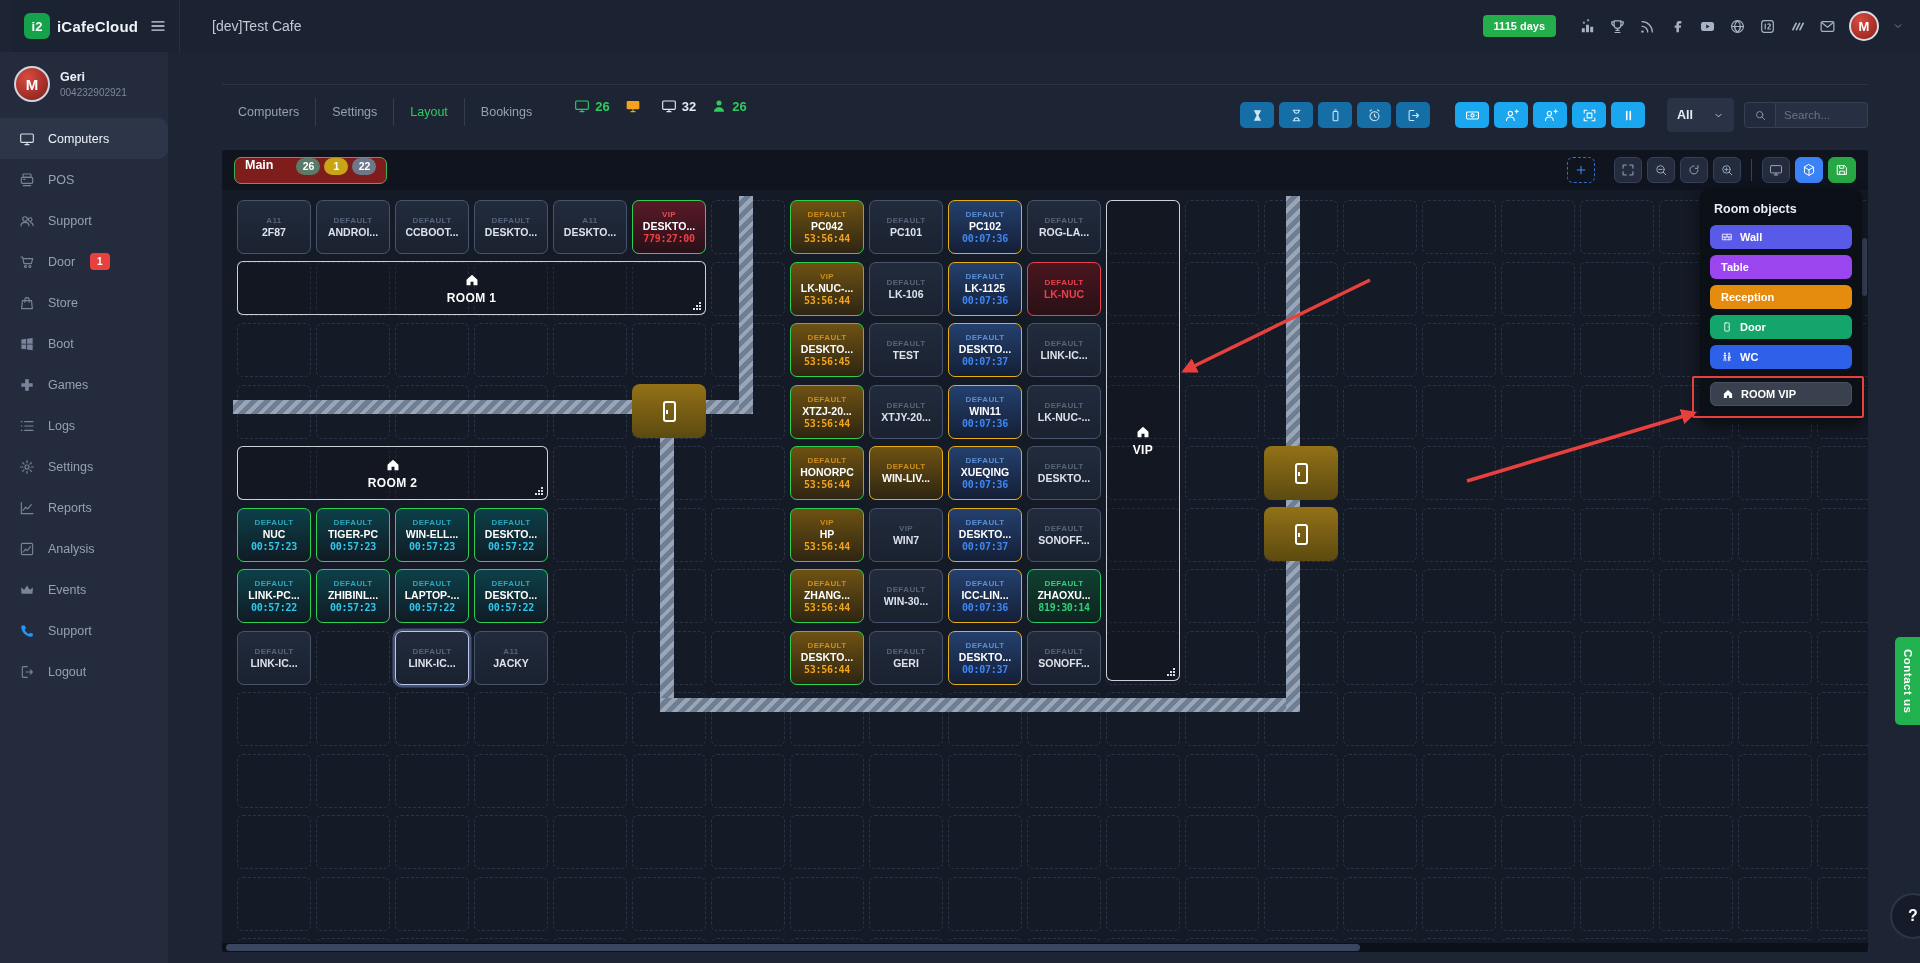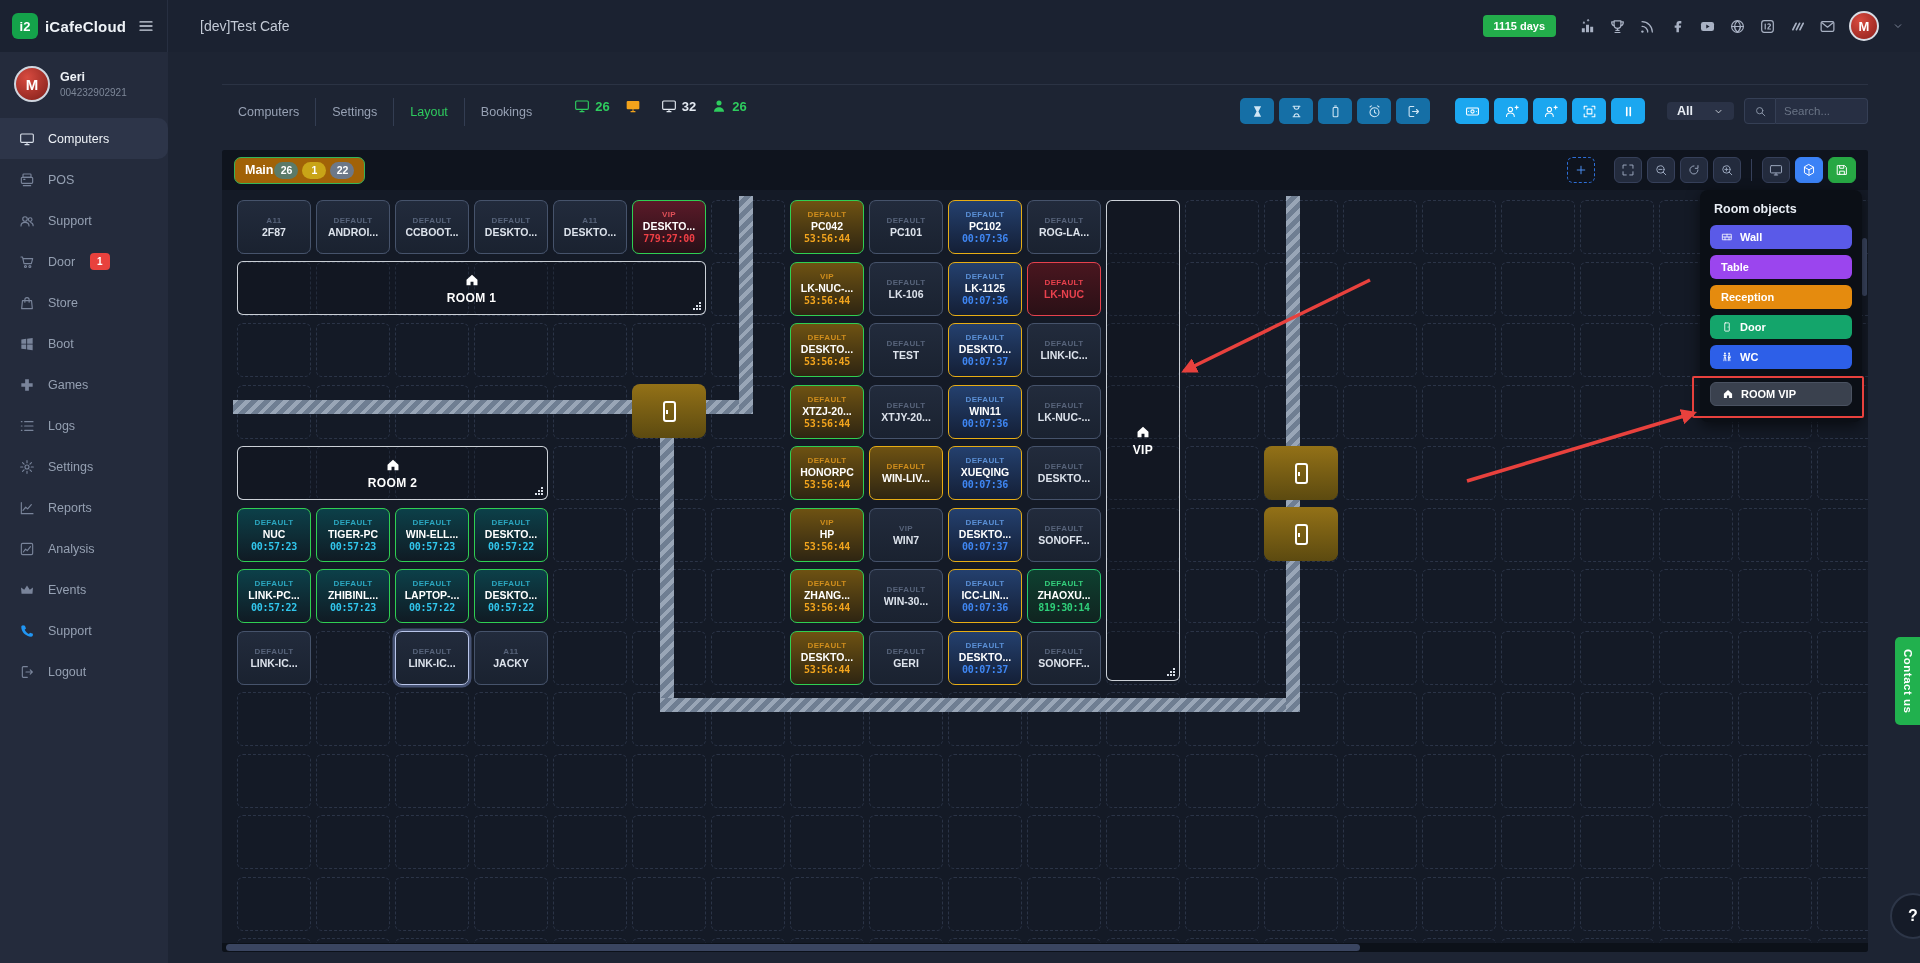--- a/index.html
+++ b/index.html
@@ -1,20 +1,20 @@
 <!DOCTYPE html>
 <html><head>
 <meta charset="utf-8">
 <style>
   *{box-sizing:border-box;margin:0;padding:0}
   html,body{width:1920px;height:963px;overflow:hidden}
   body{background:#1d2433;font-family:"Liberation Sans",sans-serif;color:#dfe5ee;position:relative}
 
   
-  .topbar{position:absolute;top:0;left:0;right:0;height:52px;background:#1b2231;display:flex;align-items:center;z-index:60}
+  .topbar{position:absolute;top:0;left:12px;right:0;height:52px;background:#1b2231;display:flex;align-items:center;z-index:60}
   .logo-area{width:168px;height:100%;display:flex;align-items:center;padding:0 12px;border-right:1px solid #272f41}
   .logo-sq{width:26px;height:26px;border-radius:6px;background:#14a24a;color:#fff;font-weight:bold;font-size:13px;display:flex;align-items:center;justify-content:center}
   .brand{font-size:15px;font-weight:bold;color:#eef2f7;margin-left:7px;letter-spacing:.2px}
   .hamburger{margin-left:auto;color:#cfd6e2;display:flex;cursor:pointer}
   .tb-title{font-size:14px;color:#c3cad6;margin-left:32px}
   .tb-right{margin-left:auto;display:flex;align-items:center;gap:13px;margin-right:16px}
   .days-badge{background:#23ad4b;color:#fff;font-size:11px;font-weight:bold;padding:5px 11px;border-radius:4px;margin-right:10px}
   .tb-icon{color:#a9b2c4;display:flex;cursor:pointer}
   .avatar{width:30px;height:30px;border-radius:50%;background:radial-gradient(circle at 35% 30%,#d84b40,#8e1f1a);border:2px solid #d8dde5;color:#fff;font-size:13px;font-weight:bold;display:flex;align-items:center;justify-content:center}
   .tb-chev{color:#8a93a6;display:flex}
@@ -39,30 +39,30 @@
   .tab{padding:0 16px;font-size:12.5px;color:#97a1b4;line-height:28px;cursor:pointer}
   .tab + .tab{border-left:1px solid #333d52}
   .tab.active{color:#2ecc5e}
   .counts{display:flex;align-items:center;gap:15px;margin-left:26px}
   .count{display:flex;align-items:center;gap:5px;font-size:13px;font-weight:bold}
   .hdr-right{margin-left:auto;display:flex;align-items:center}
   .actbtn{width:34px;height:26px;border-radius:5px;display:flex;align-items:center;justify-content:center;cursor:pointer;margin-left:5px}
   .grp1{background:#156fa6;color:#cfe6f5}
   .grp2{background:#1ba7f0;color:#fff}
   .gap-l{margin-left:20px}
-  .filter{height:18px;background:#2a3246;border-radius:4px;padding:0 10px;display:flex;align-items:center;gap:20px;font-size:12.5px;font-weight:bold;color:#e8edf4;margin-left:22px;cursor:pointer}
+  .filter{height:34px;background:#2a3246;border-radius:4px;padding:0 10px;display:flex;align-items:center;gap:20px;font-size:12.5px;font-weight:bold;color:#e8edf4;margin-left:22px;cursor:pointer}
   .searchwrap{display:flex;margin-left:10px}
   .searchbtn{width:32px;height:26px;background:#222a3d;border:1px solid #353f55;border-radius:4px 0 0 4px;display:flex;align-items:center;justify-content:center;color:#8d97aa;cursor:pointer}
   .searchinput{width:92px;height:26px;background:#272f43;border:1px solid #353f55;border-left:none;border-radius:0 4px 4px 0;color:#cdd5e2;font-size:11.5px;padding:0 8px;outline:none}
   .searchinput::placeholder{color:#6a7486}
 
   
   .canvas{position:relative;margin:10px 52px 0 54px;width:1646px;height:802px;background:#141a26;overflow:hidden;border-radius:3px}
   .strip{position:absolute;top:0;left:0;right:0;height:40px;background:#0f141e;display:flex;align-items:center;padding:0 12px;z-index:5}
-  .mainbtn{height:27px;background:#a16207;border:1px solid #36b558;border-radius:7px;padding:0 10px;display:flex;align-items:center;gap:1px;cursor:pointer}
+  .mainbtn{height:27px;background:#7f1d1d;border:1px solid #36b558;border-radius:7px;padding:0 10px;display:flex;align-items:flex-start;gap:23px;cursor:pointer}
   .mainbtn .mb-label{font-size:12.5px;font-weight:bold;color:#fff}
   .mb-badge{height:17px;min-width:24px;border-radius:9px;font-size:10.5px;font-weight:bold;color:#fff;display:flex;align-items:center;justify-content:center;padding:0 6px}
   .tools{margin-left:auto;display:flex;align-items:center;gap:5px}
   .toolbtn{width:28px;height:26px;border-radius:6px;background:#232b3d;border:1px solid #36405a;color:#9aa6bc;display:flex;align-items:center;justify-content:center;cursor:pointer}
   .toolbtn--plus{background:transparent;border:1.5px dashed #2e6fd8;color:#4b8ef0;margin-right:14px}
   .toolbtn--cube{background:#3b82f6;border-color:#3b82f6;color:#fff}
   .toolbtn--save{background:#27a844;border-color:#27a844;color:#fff}
   .tool-sep{width:1px;height:22px;background:#36405a;margin:0 5px}
 
   .cell{position:absolute;width:74px;height:54px;border:1px dashed #2b3447;border-radius:6px;z-index:1}

